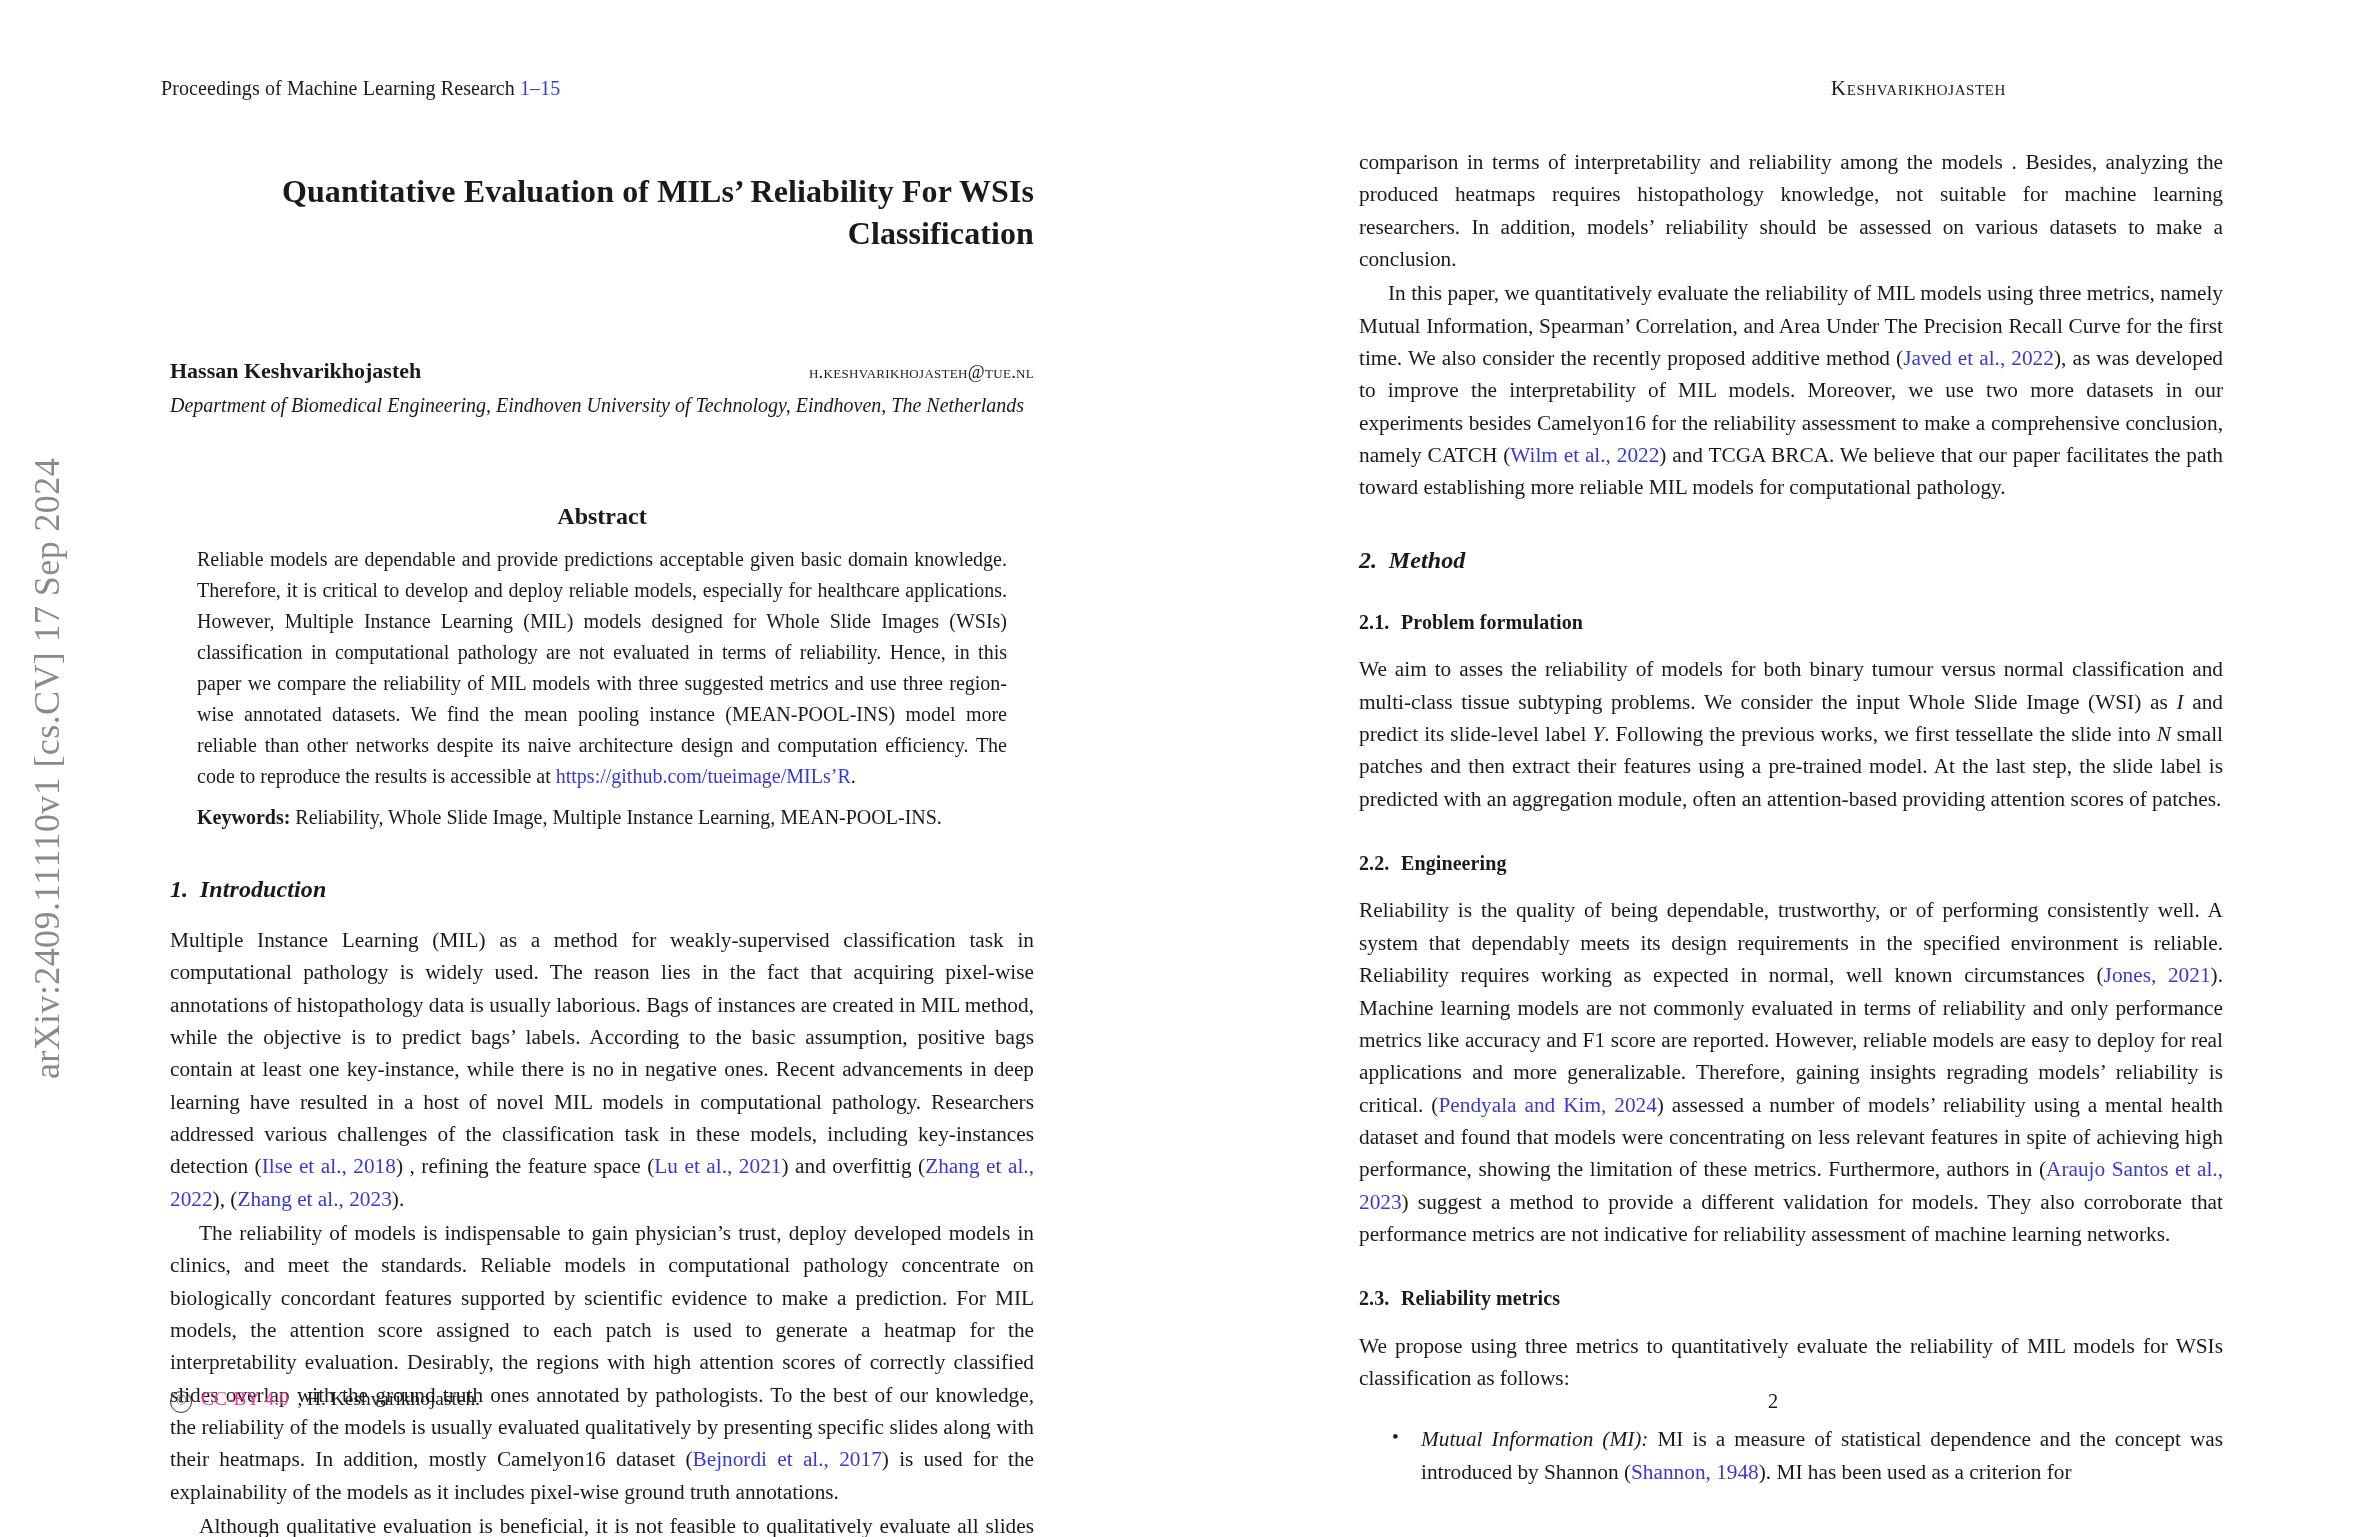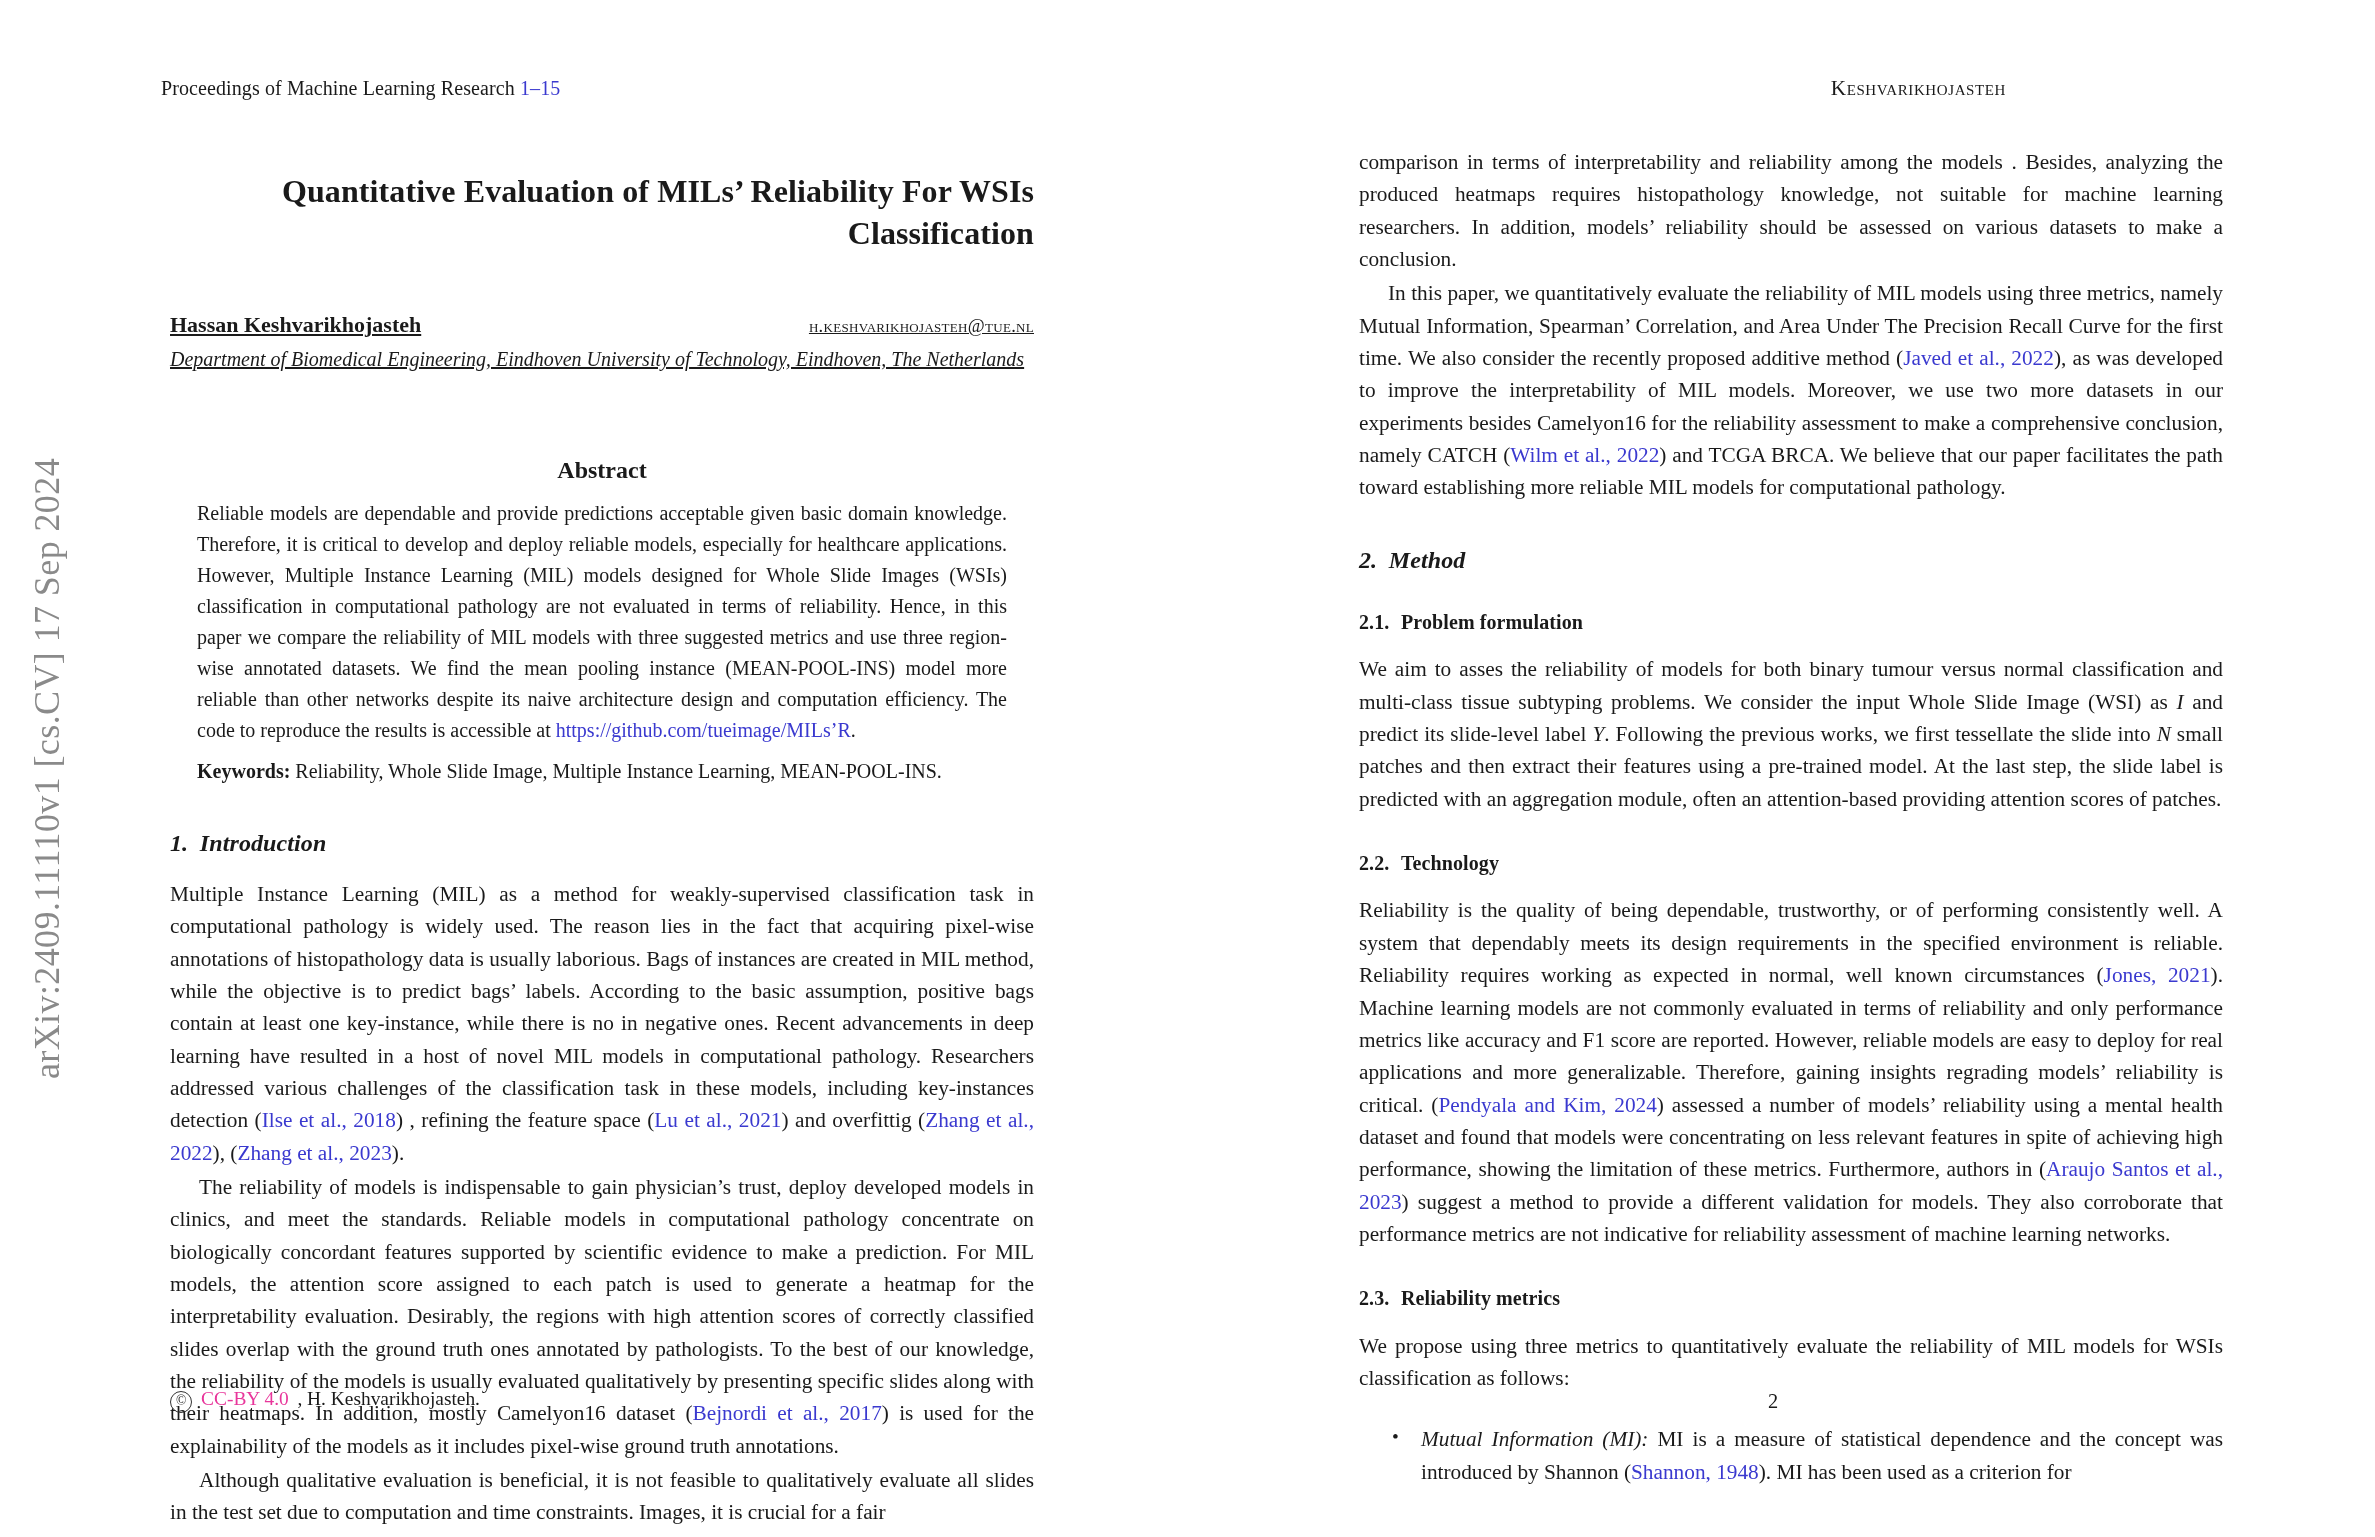--- a/index.html
+++ b/index.html
@@ -81,22 +81,21 @@
   
   .title {
     font-size: 32px;
     font-weight: bold;
     text-align: right;
     line-height: 1.32;
     margin: 24px 0 0 0;
     letter-spacing: 0.1px;
   }
   .author-block {
-    margin-top: 58px;
-    text-decoration: underline;
+    margin-top: 104px;
   }
   .author-line {
     display: flex;
     justify-content: space-between;
     align-items: baseline;
   }
   .author-name {
     font-size: 22px;
     font-weight: bold;
   }
@@ -284,21 +283,21 @@
         <span class="num">2.</span><span>Method</span>
       </h2>
 
       <h3 class="subsection">
         <span class="num">2.1.</span><span>Problem formulation</span>
       </h3>
 
       <p class="body noindent"><span>We aim to asses the reliability of models for both binary tumour versus normal classification and multi-class tissue subtyping problems. We consider the input Whole Slide Image (WSI) as </span><span class="mathit">I</span><span> and predict its slide-level label </span><span class="mathit">Y</span><span>. Following the previous works, we first tessellate the slide into </span><span class="mathit">N</span><span> small patches and then extract their features using a pre-trained model. At the last step, the slide label is predicted with an aggregation module, often an attention-based providing attention scores of patches.</span></p>
 
       <h3 class="subsection">
-        <span class="num">2.2.</span><span>Technology</span>
+        <span class="num">2.2.</span><span>Engineering</span>
       </h3>
 
       <p class="body noindent"><span>Reliability is the quality of being dependable, trustworthy, or of performing consistently well. A system that dependably meets its design requirements in the specified environment is reliable. Reliability requires working as expected in normal, well known circumstances (</span><span class="cite">Jones, 2021</span><span>). Machine learning models are not commonly evaluated in terms of reliability and only performance metrics like accuracy and F1 score are reported. However, reliable models are easy to deploy for real applications and more generalizable. Therefore, gaining insights regrading models’ reliability is critical. (</span><span class="cite">Pendyala and Kim, 2024</span><span>) assessed a number of models’ reliability using a mental health dataset and found that models were concentrating on less relevant features in spite of achieving high performance, showing the limitation of these metrics. Furthermore, authors in (</span><span class="cite">Araujo Santos et al., 2023</span><span>) suggest a method to provide a different validation for models. They also corroborate that performance metrics are not indicative for reliability assessment of machine learning networks.</span></p>
 
       <h3 class="subsection">
         <span class="num">2.3.</span><span>Reliability metrics</span>
       </h3>
 
       <p class="body noindent">We propose using three metrics to quantitatively evaluate the reliability of MIL models for WSIs classification as follows:</p>
 

